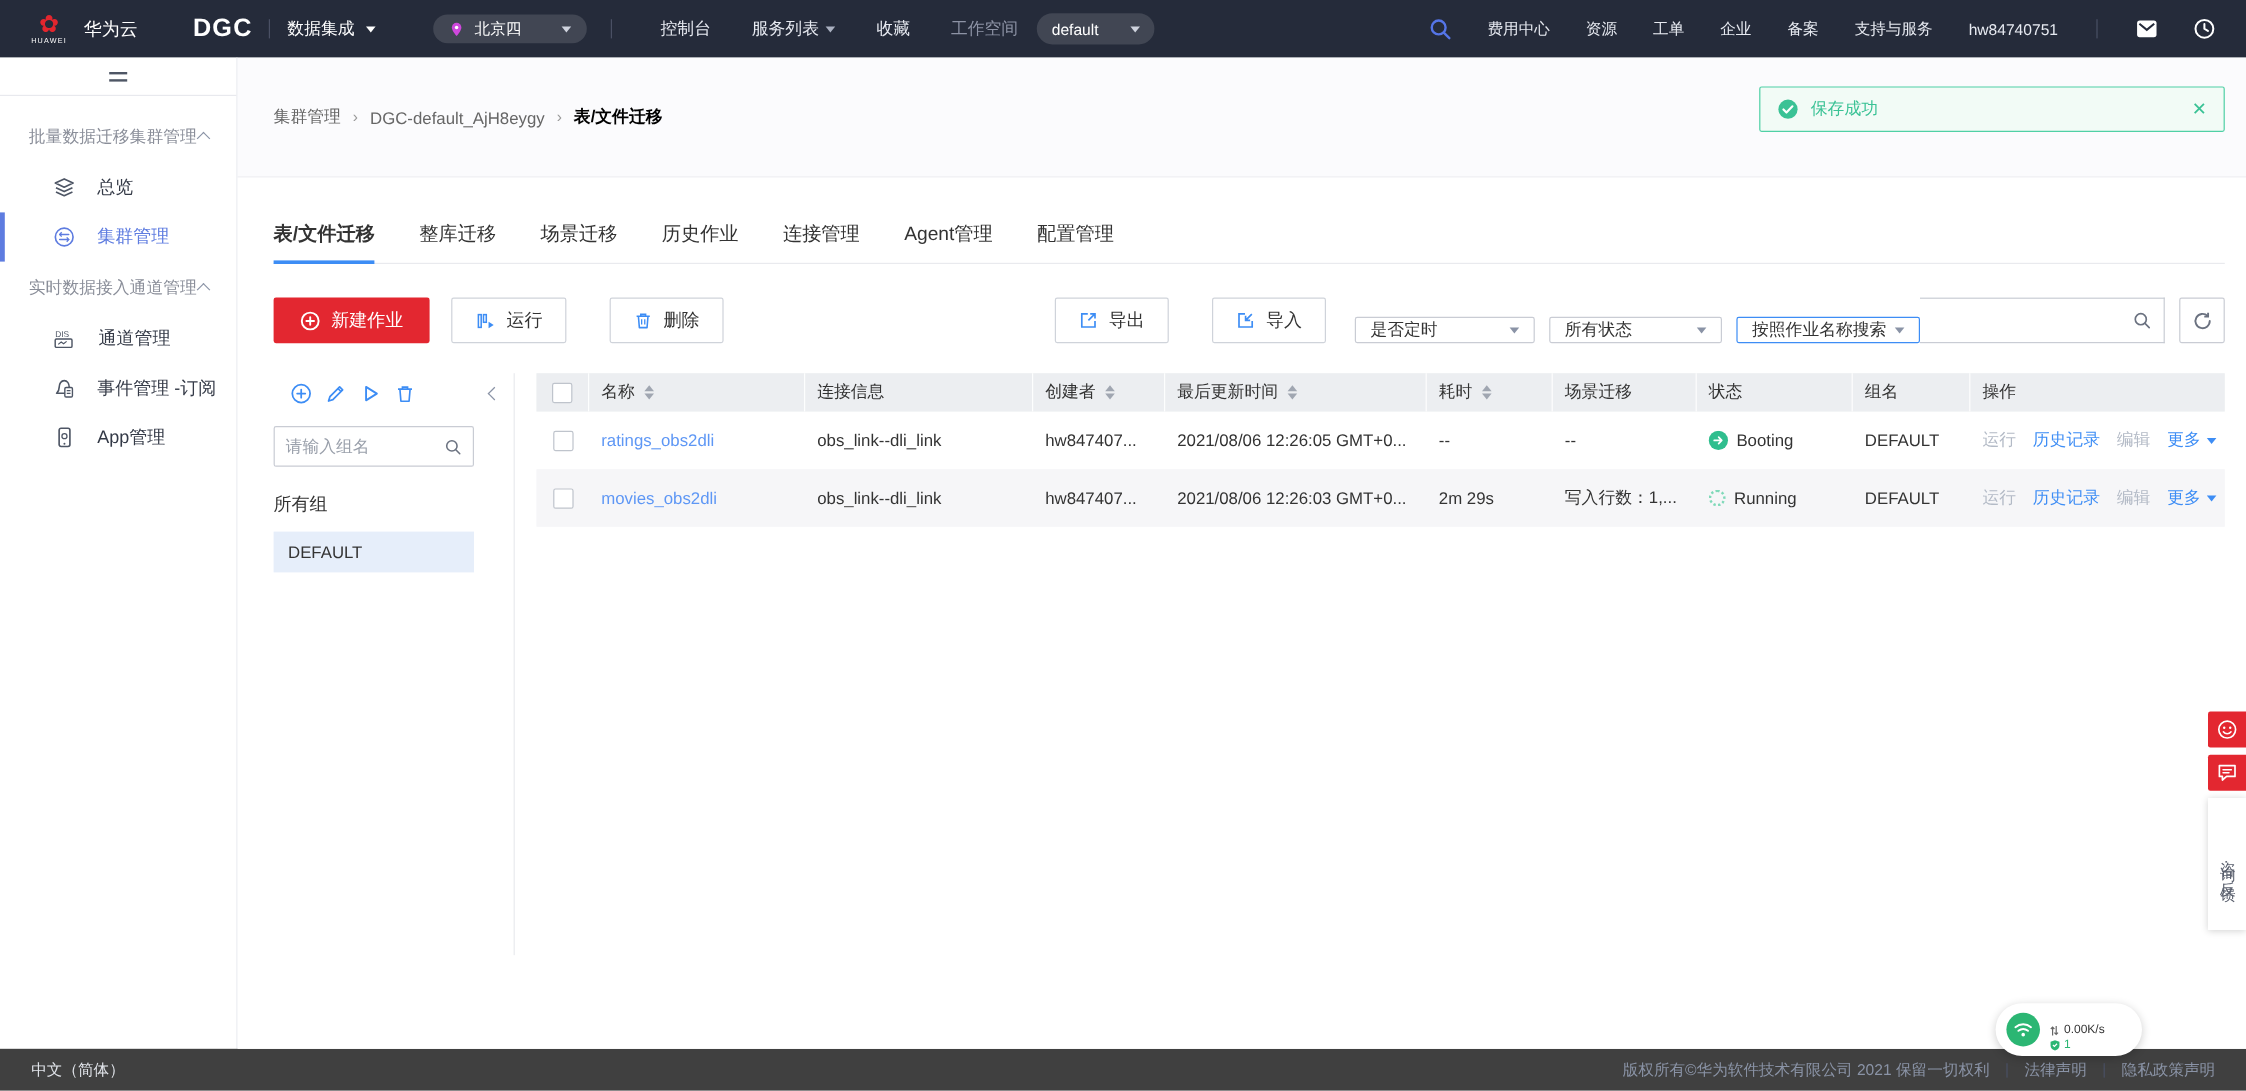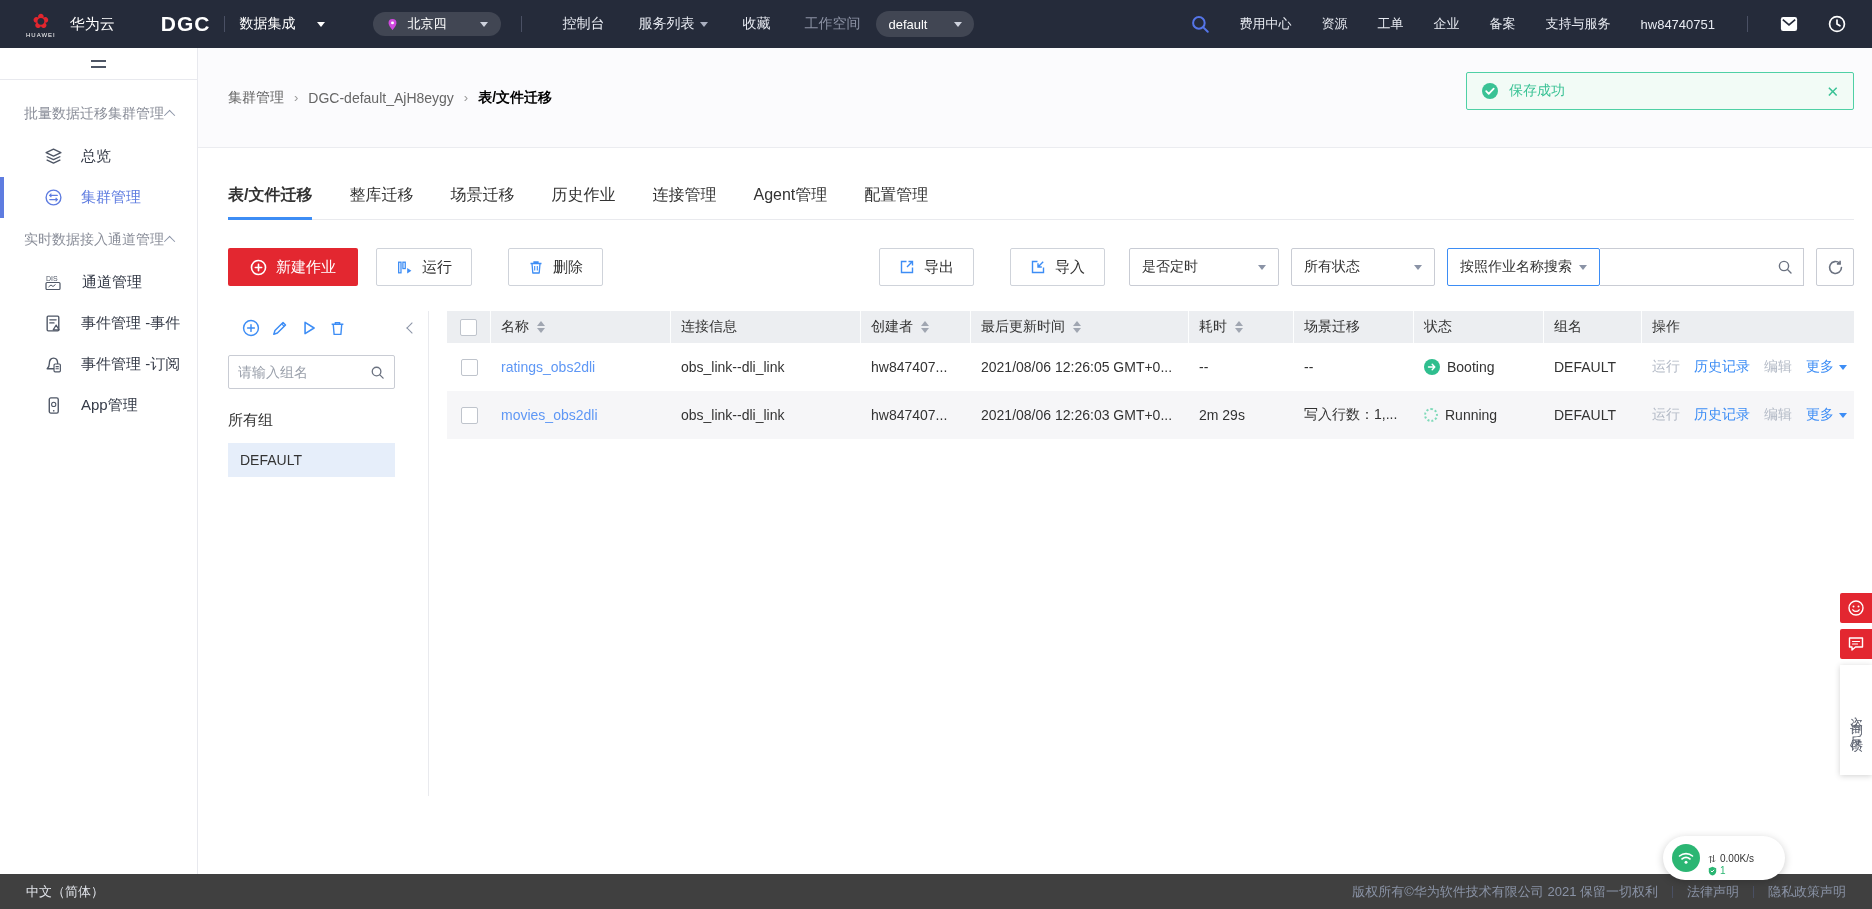--- a/index.html
+++ b/index.html
@@ -8,21 +8,21 @@
   .app { position:relative; width:1872px; height:909px; display:flex; flex-direction:column; }
 
   
   .topnav { height:48px; background:#252b3a; display:flex; align-items:center; padding:0 26px; color:#e7eaf1; flex:0 0 48px; }
   .logo-wrap { display:flex; flex-direction:column; align-items:center; margin-right:14px; line-height:1; }
   .logo-flower { color:#e3262e; font-size:20px; }
   .logo-text { color:#fff; font-size:6px; letter-spacing:1px; margin-top:1px; }
   .brand { color:#fff; font-size:15px; margin-right:46px; }
   .dgc { color:#fff; font-size:21px; font-weight:700; letter-spacing:1px; }
   .vdiv { width:1px; height:16px; background:#4a5064; margin:0 14px; }
-  .module { display:flex; align-items:center; gap:22px; font-size:14px; color:#fff; margin-right:48px; cursor:pointer; }
+  .module { display:flex; align-items:center; gap:10px; font-size:14px; color:#fff; margin-right:48px; cursor:pointer; }
   .caret { width:0; height:0; border-left:4px solid transparent; border-right:4px solid transparent; border-top:5px solid currentColor; display:inline-block; }
   .caret-dim { color:#aab0c0; }
   .region-pill { background:rgba(255,255,255,.13); border-radius:15px; height:24px; display:flex; align-items:center; padding:0 13px; gap:8px; font-size:13px; color:#fff; cursor:pointer; }
   .region-pill .caret { margin-left:26px; }
   .nav-item { font-size:14px; color:#e7eaf1; margin-left:34px; display:flex; align-items:center; gap:6px; cursor:pointer; white-space:nowrap; }
   .ws-label { color:#8d93a5; }
   .ws-pill { background:rgba(255,255,255,.13); border-radius:14px; height:26px; display:flex; align-items:center; padding:0 12px; gap:8px; font-size:13px; color:#fff; margin-left:10px; cursor:pointer; }
   .ws-pill .caret { margin-left:18px; }
   .nav-spacer { flex:1; }
   .nav-right { display:flex; align-items:center; gap:30px; }
@@ -62,21 +62,21 @@
   .tab.active { font-weight:700; }
   .tab.active::after { content:""; position:absolute; left:0; right:0; bottom:-1px; height:3px; background:#3d8df5; }
 
   
   .toolbar { margin-top:28px; display:flex; align-items:center; }
   .btn { height:38px; display:flex; align-items:center; gap:9px; border-radius:2px; font-size:15px; cursor:pointer; white-space:nowrap; }
   .btn-red { background:#e32730; color:#fff; padding:0 22px; }
   .btn-white { background:#fff; border:1px solid #cfd3da; color:#333; padding:0 19px; }
   .btn-white .bic { color:#3d8df5; display:flex; }
   .ml18 { margin-left:18px; } .ml22 { margin-left:36px; }
-  .select { height:38px; border:1px solid #c9ccd4; border-radius:2px; background:#fff; display:flex; align-items:center; justify-content:space-between; padding:0 12px; font-size:14px; color:#333; cursor:pointer; }
+  .select { height:22px; border:1px solid #c9ccd4; border-radius:2px; background:#fff; display:flex; align-items:center; justify-content:space-between; padding:0 12px; font-size:14px; color:#333; cursor:pointer;margin-top:16px; }
   .sel-timed { width:150px; margin-left:24px; }
   .sel-status { width:144px; margin-left:12px; }
   .sel-searchtype { width:153px; margin-left:12px; border-color:#3d8df5; }
   .select .caret { color:#8a93a6; }
   .search-box { height:38px; border:1px solid #c9ccd4; border-left:none; background:#fff; display:flex; align-items:center; width:204px; padding:0 10px; }
   .search-box input { border:none; outline:none; flex:1; font-size:14px; font-family:inherit; color:#333; min-width:0; }
   .refresh-btn { width:38px; height:38px; border:1px solid #c9ccd4; border-radius:2px; background:#fff; display:flex; align-items:center; justify-content:center; margin-left:12px; cursor:pointer; color:#6b7280; }
 
   
   .body-row { display:flex; margin-top:25px; height:485px; }
@@ -256,30 +256,20 @@
                 <text x="2" y="7" font-size="7" fill="currentColor" font-family="sans-serif">DIS</text>
                 <rect x="2" y="9" width="14" height="7" rx="1" fill="none" stroke="currentColor" stroke-width="1.2"></rect>
                 <path d="M4.5 13.5l2.5-2 2 1.5 2.5-2" fill="none" stroke="currentColor" stroke-width="1"></path>
               </svg>
           </span>
           <span>通道管理</span>
         </div>
         <div class="s-item">
           <span class="ic">
             <svg width="19" height="19" viewBox="0 0 18 18">
-                <rect x="3" y="2" width="11" height="14" rx="1" fill="none" stroke="currentColor" stroke-width="1.3"></rect>
-                <path d="M5.5 5.5h6M5.5 8.5h4" stroke="currentColor" stroke-width="1.2" stroke-linecap="round"></path>
-                <path d="M11.5 10.5l2.8 4.5h-5.6z" fill="#fff" stroke="currentColor" stroke-width="1.1" stroke-linejoin="round"></path>
-              </svg>
-          </span>
-          <span>事件管理 -事件</span>
-        </div>
-        <div class="s-item">
-          <span class="ic">
-            <svg width="19" height="19" viewBox="0 0 18 18">
                 <path d="M3 13c1.2-1 2-2.5 2-4.5C5 5 6.8 3 9 3s4 2 4 5.5c0 2 .8 3.5 2 4.5z" fill="none" stroke="currentColor" stroke-width="1.3" stroke-linejoin="round"></path>
                 <rect x="9.5" y="8.5" width="6" height="7.5" rx="1" fill="#fff" stroke="currentColor" stroke-width="1.1"></rect>
                 <path d="M11 11h3M11 13h3" stroke="currentColor" stroke-width="1"></path>
               </svg>
           </span>
           <span>事件管理 -订阅</span>
         </div>
         <div class="s-item">
           <span class="ic">
             <svg width="19" height="19" viewBox="0 0 18 18">

